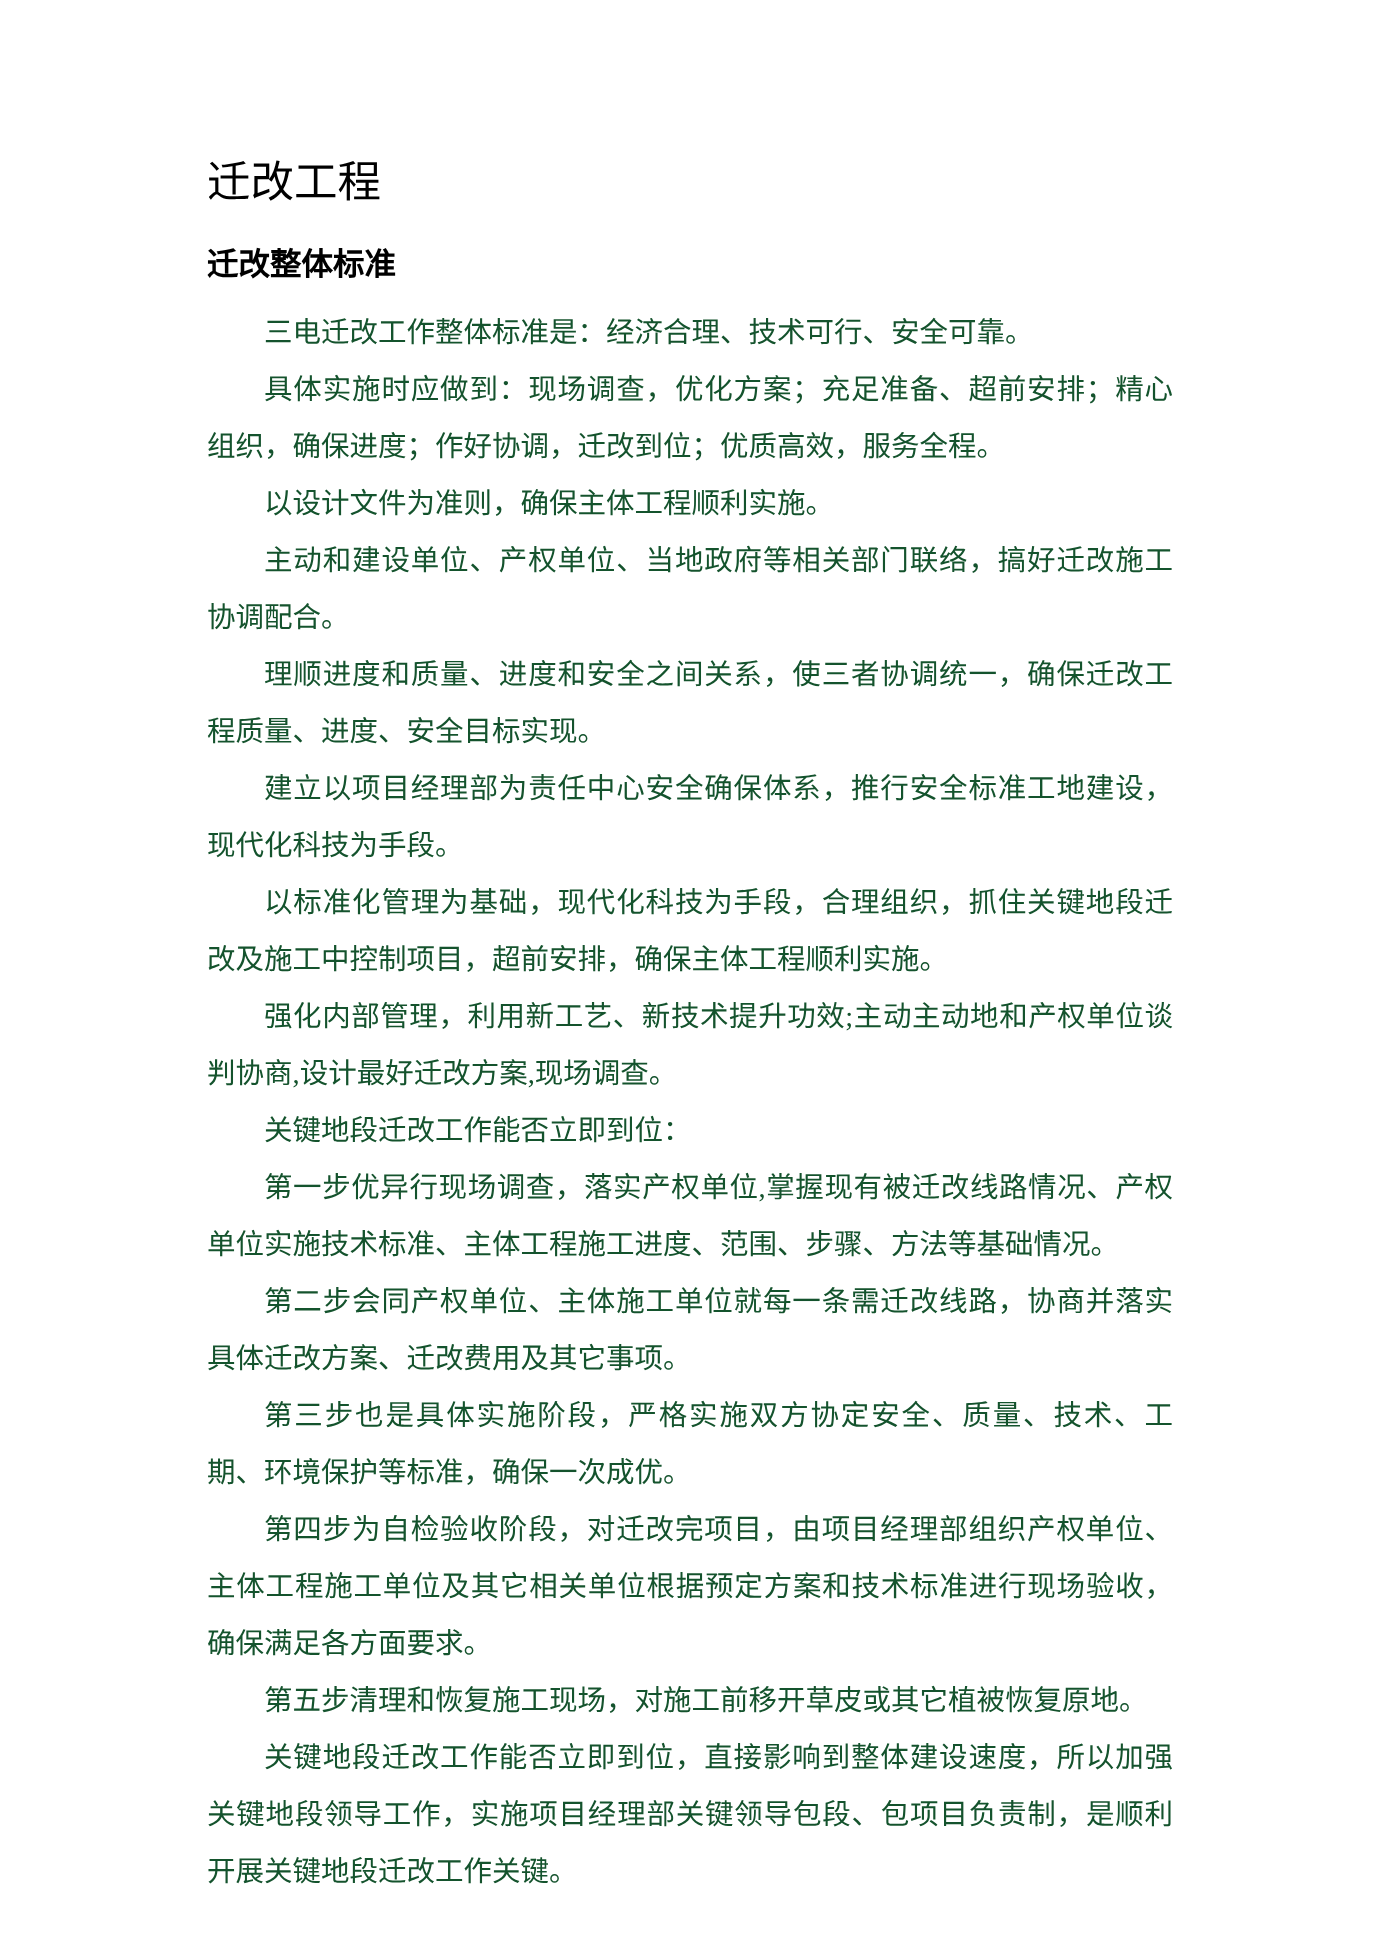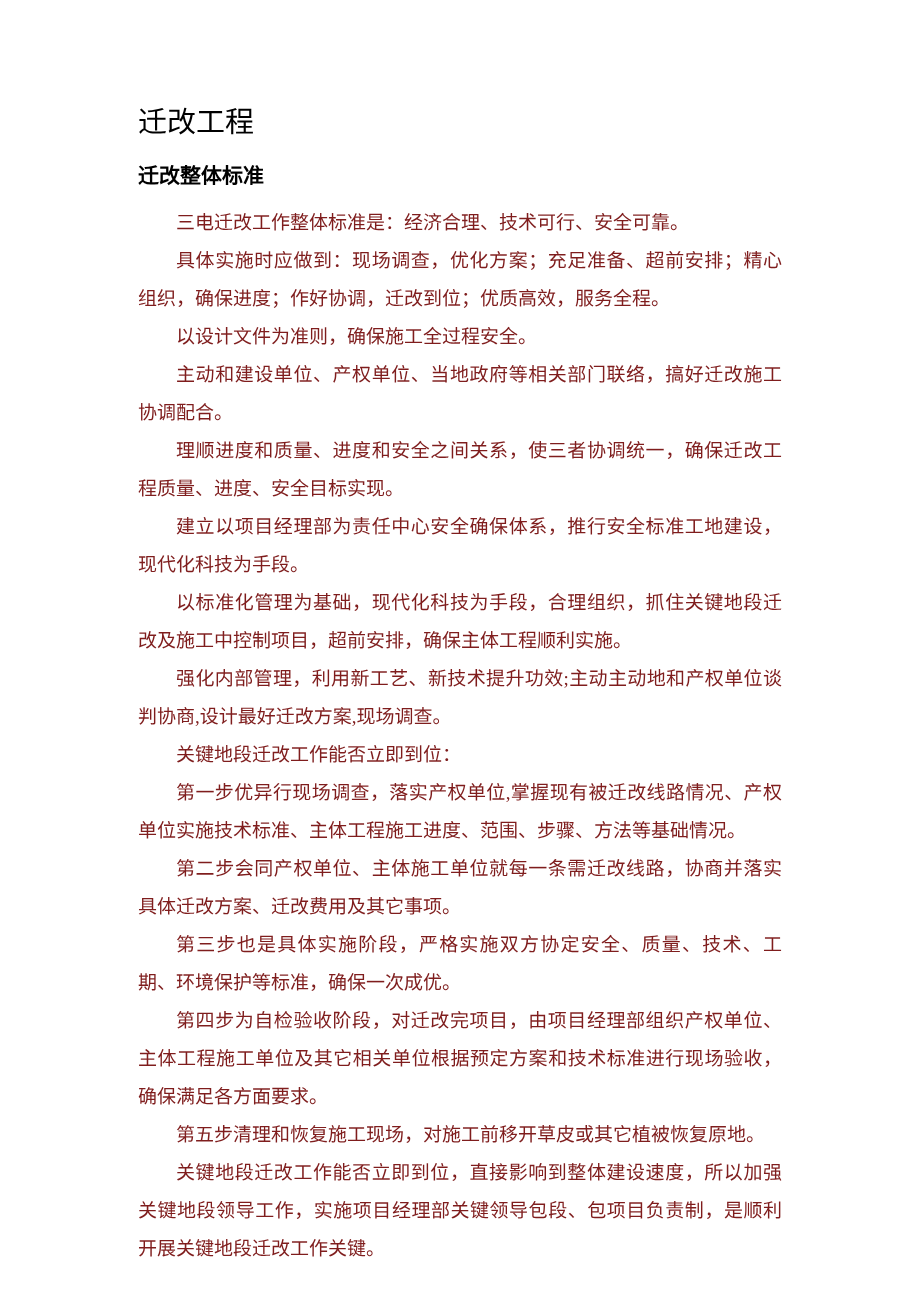--- a/index.html
+++ b/index.html
@@ -35,35 +35,35 @@
   }
   .body-text p {
     margin: 0;
     padding: 0;
     font-size: 19px;
     line-height: 38px;
     text-indent: 2em;
     text-align: justify;
     text-justify: inter-ideograph;
     word-break: break-all;
-    color: #7f1d1d;
+    color: #14532d;
   }
 </style>
 </head>
 <body>
 
 <div class="page">
   <h1 class="doc-title">迁改工程</h1>
 
   <h2 class="section-heading">迁改整体标准</h2>
 
   <div class="body-text">
     <p>三电迁改工作整体标准是：经济合理、技术可行、安全可靠。</p>
     <p>具体实施时应做到：现场调查，优化方案；充足准备、超前安排；精心组织，确保进度；作好协调，迁改到位；优质高效，服务全程。</p>
-    <p>以设计文件为准则，确保施工全过程安全。</p>
+    <p>以设计文件为准则，确保主体工程顺利实施。</p>
     <p>主动和建设单位、产权单位、当地政府等相关部门联络，搞好迁改施工协调配合。</p>
     <p>理顺进度和质量、进度和安全之间关系，使三者协调统一，确保迁改工程质量、进度、安全目标实现。</p>
     <p>建立以项目经理部为责任中心安全确保体系，推行安全标准工地建设，现代化科技为手段。</p>
     <p>以标准化管理为基础，现代化科技为手段，合理组织，抓住关键地段迁改及施工中控制项目，超前安排，确保主体工程顺利实施。</p>
     <p>强化内部管理，利用新工艺、新技术提升功效;主动主动地和产权单位谈判协商,设计最好迁改方案,现场调查。</p>
     <p>关键地段迁改工作能否立即到位：</p>
     <p>第一步优异行现场调查，落实产权单位,掌握现有被迁改线路情况、产权单位实施技术标准、主体工程施工进度、范围、步骤、方法等基础情况。</p>
     <p>第二步会同产权单位、主体施工单位就每一条需迁改线路，协商并落实具体迁改方案、迁改费用及其它事项。</p>
     <p>第三步也是具体实施阶段，严格实施双方协定安全、质量、技术、工期、环境保护等标准，确保一次成优。</p>
     <p>第四步为自检验收阶段，对迁改完项目，由项目经理部组织产权单位、主体工程施工单位及其它相关单位根据预定方案和技术标准进行现场验收，确保满足各方面要求。</p>

